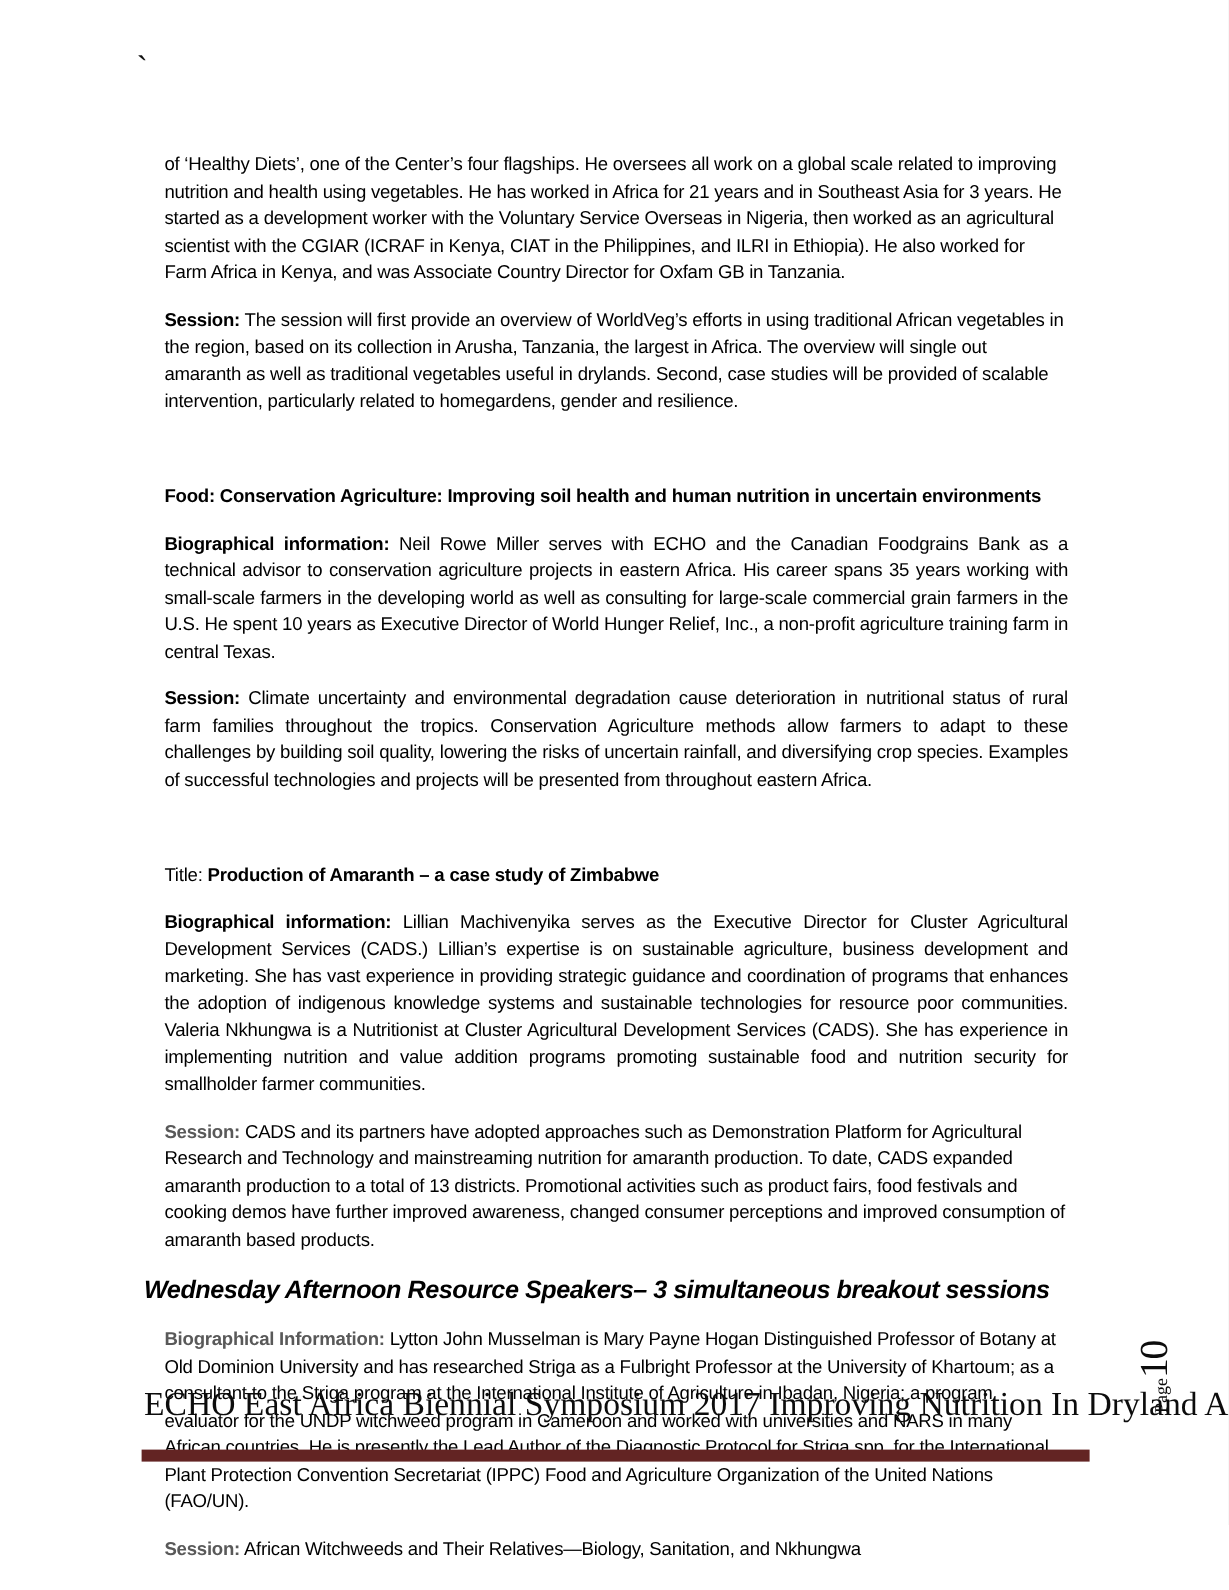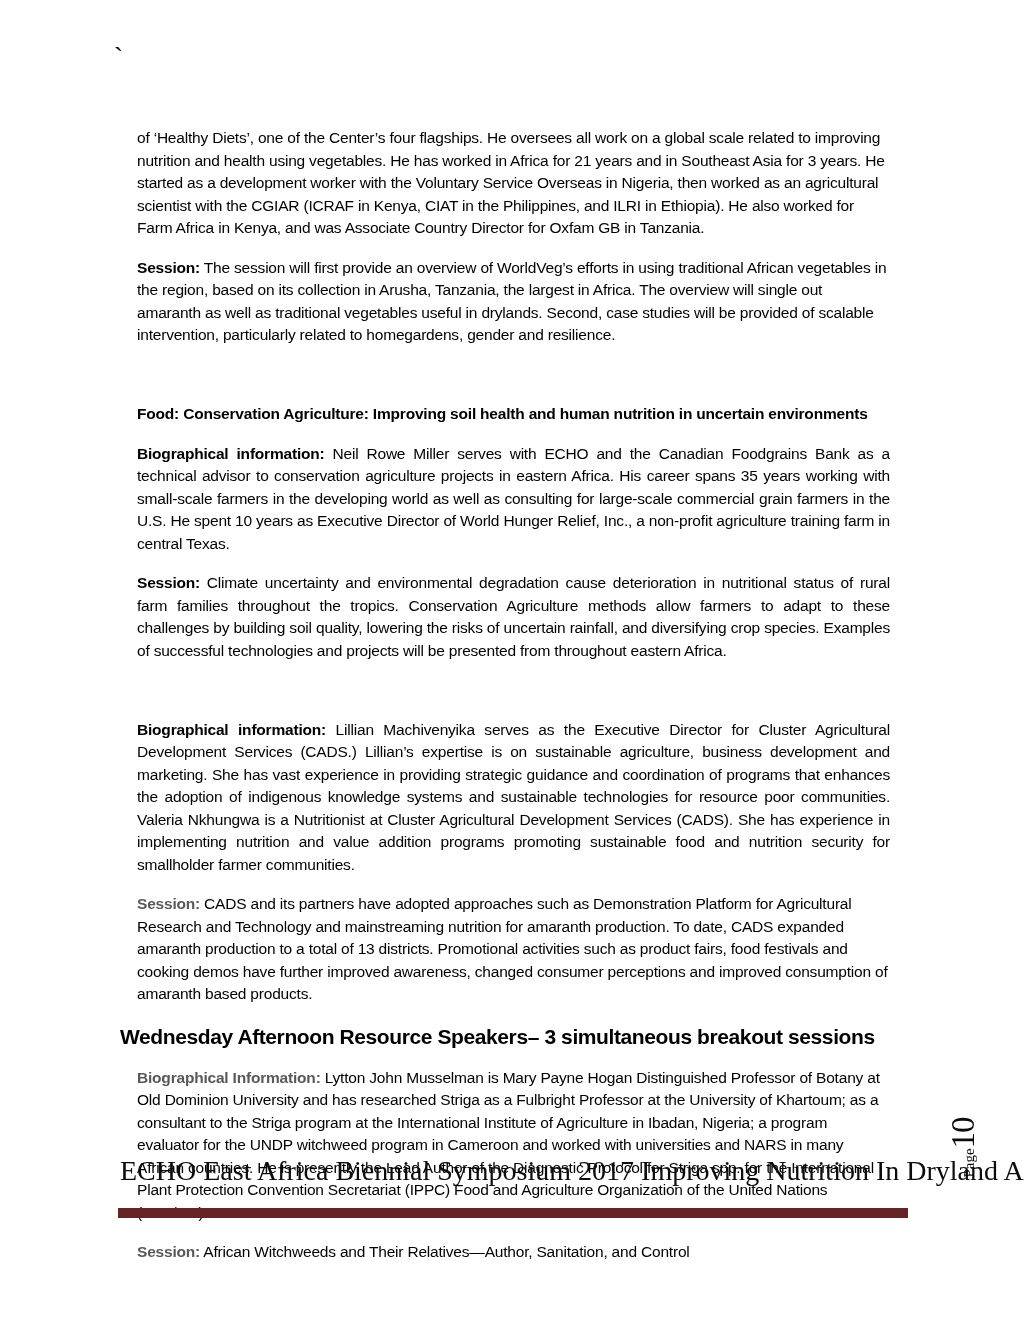--- a/index.html
+++ b/index.html
@@ -35,20 +35,21 @@
   .align-left { text-align: left; }
   .gap { height: 22.5px; }
   .run-regular { font-weight: normal; }
   .run-bold { font-weight: bold; }
   .run-bold-gray { font-weight: bold; color: #595959; }
   .run-italic { }
   p.heading {
     font-size: 21px;
     line-height: 27px;
     font-weight: bold;
+    font-style: italic;
     margin: 9px 0 2px 0;
     letter-spacing: -0.4px;
   }
   .footer-bar {
     position: absolute;
     left: 118px;
     top: 1208px;
     width: 790px;
     height: 10px;
     background: #632423;
@@ -91,25 +92,26 @@
   <span class="grave-mark">`</span>
 
   <div class="doc-content" id="doc-content">
       <p class="block align-left"><span class="run-regular">of ‘Healthy Diets’, one of the Center’s four flagships. He oversees all work on a global scale related to improving nutrition and health using vegetables. He has worked in Africa for 21 years and in Southeast Asia for 3 years. He started as a development worker with the Voluntary Service Overseas in Nigeria, then worked as an agricultural scientist with the CGIAR (ICRAF in Kenya, CIAT in the Philippines, and ILRI in Ethiopia). He also worked for Farm Africa in Kenya, and was Associate Country Director for Oxfam GB in Tanzania.</span></p>
       <p class="block align-left"><span class="run-bold">Session:</span><span class="run-regular"> The session will first provide an overview of WorldVeg’s efforts in using traditional African vegetables in the region, based on its collection in Arusha, Tanzania, the largest in Africa. The overview will single out amaranth as well as traditional vegetables useful in drylands. Second, case studies will be provided of scalable intervention, particularly related to homegardens, gender and resilience.</span></p>
       <div class="gap"></div>
       <p class="block align-left"><span class="run-bold">Food: Conservation Agriculture:  Improving soil health and human nutrition in uncertain environments</span></p>
       <p class="block align-justify"><span class="run-bold">Biographical information:</span><span class="run-regular"> Neil Rowe Miller serves with ECHO and the Canadian Foodgrains Bank as a technical advisor to conservation agriculture projects in eastern Africa.  His career spans 35 years working with small-scale farmers in the developing world as well as consulting for large-scale commercial grain farmers in the U.S.  He spent 10 years as Executive Director of World Hunger Relief, Inc., a non-profit agriculture training farm in central Texas.</span></p>
       <p class="block align-justify"><span class="run-bold">Session:</span><span class="run-regular"> Climate uncertainty and environmental degradation cause deterioration in nutritional status of rural farm families throughout the tropics.  Conservation Agriculture methods allow farmers to adapt to these challenges by building soil quality, lowering the risks of uncertain rainfall, and diversifying crop species.  Examples of successful technologies and projects will be presented from throughout eastern Africa.</span></p>
       <div class="gap"></div>
+      <p class="block align-left"><span class="run-regular">Title: </span><span class="run-bold">Production of Amaranth – a case study of Zimbabwe</span></p>
       <p class="block align-justify"><span class="run-bold">Biographical information:</span><span class="run-regular"> Lillian Machivenyika serves as the Executive Director for Cluster Agricultural Development Services (CADS.) Lillian’s expertise is on sustainable agriculture, business development and marketing. She has vast experience in providing strategic guidance and coordination of programs that enhances the adoption of indigenous knowledge systems and sustainable technologies for resource poor communities. Valeria Nkhungwa is a Nutritionist at Cluster Agricultural Development Services (CADS). She has experience in implementing nutrition and value addition programs promoting sustainable food and nutrition security for smallholder farmer communities.</span></p>
       <p class="block align-left"><span class="run-bold-gray">Session:</span><span class="run-regular">  CADS and its partners have adopted approaches such as Demonstration Platform for Agricultural Research and Technology and mainstreaming nutrition for amaranth production.  To date, CADS expanded amaranth production to a total of 13 districts. Promotional activities such as product fairs, food festivals and cooking demos have further improved awareness, changed consumer perceptions and improved consumption of amaranth based products.</span></p>
       <p class="block align-left heading"><span>Wednesday Afternoon Resource Speakers– 3 simultaneous breakout sessions</span></p>
       <p class="block align-left"><span class="run-bold-gray">Biographical Information:</span><span class="run-regular"> Lytton John Musselman is Mary Payne Hogan Distinguished Professor of Botany at Old Dominion University and has researched </span><span class="run-italic">Striga</span><span class="run-regular"> as a Fulbright Professor at the University of Khartoum; as a consultant to the </span><span class="run-italic">Striga</span><span class="run-regular"> program at the International Institute of Agriculture in Ibadan, Nigeria; a program evaluator for the UNDP witchweed program in Cameroon and worked with universities and NARS in many African countries. He is presently the Lead Author of the Diagnostic Protocol for </span><span class="run-italic">Striga</span><span class="run-regular"> spp. for the International Plant Protection Convention Secretariat (IPPC) Food and Agriculture Organization of the United Nations (FAO/UN).</span></p>
-      <p class="block align-left"><span class="run-bold-gray">Session:</span><span class="run-regular"> African Witchweeds and Their Relatives—Author, Sanitation, and Control</span></p>
+      <p class="block align-left"><span class="run-bold-gray">Session:</span><span class="run-regular"> African Witchweeds and Their Relatives—Biology, Sanitation, and Nkhungwa</span></p>
     </div>
 
   <div class="footer-bar"></div>
 
   <div class="footer-text">ECHO East Africa Biennial Symposium 2017 Improving Nutrition In Dryland Areas</div>
 
   <div class="page-number">
     <div class="page-number-inner">
       <span class="page-number-prefix">Page</span>
         <span class="page-number-value">10</span>

